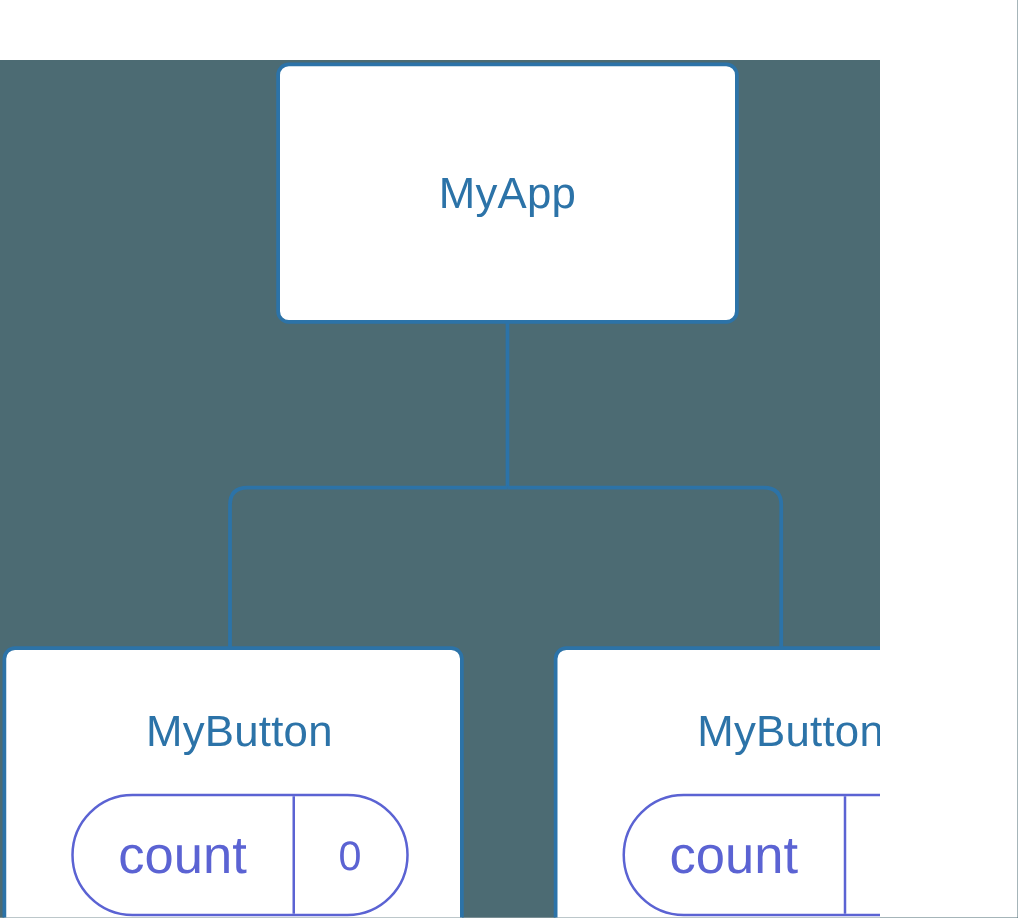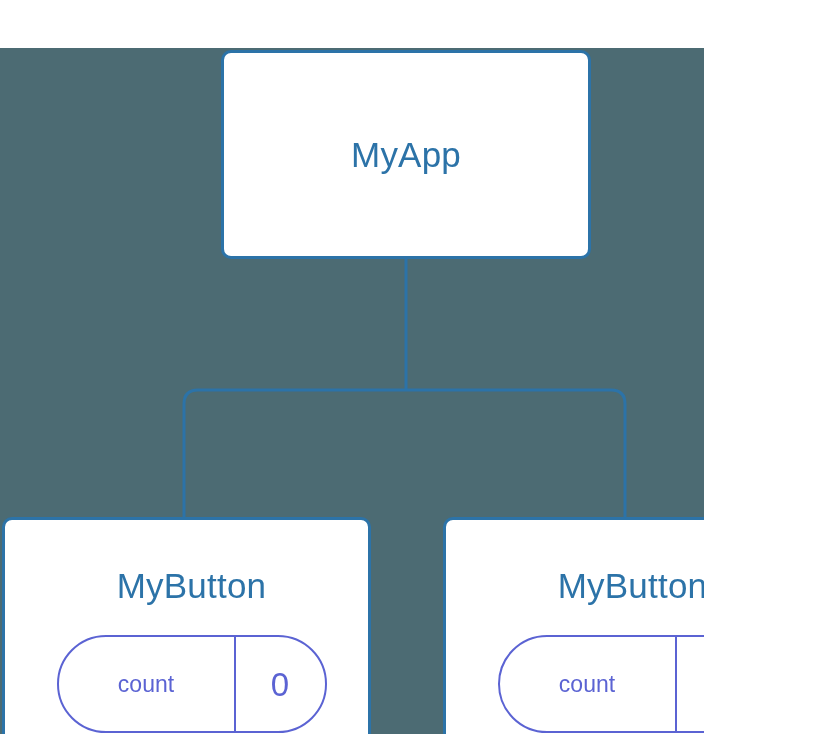--- a/index.html
+++ b/index.html
@@ -89,21 +89,21 @@
     align-items: stretch;
     background: #ffffff;
   }
 
   .pill-key {
     width: 175px;
     display: flex;
     align-items: center;
     justify-content: center;
     color: #5b63d3;
-    font-size: 23px;
+    font-size: 42px;
     line-height: 1;
     box-sizing: border-box;
   }
 
   .pill-divider {
     width: 2px;
     background: #5b63d3;
     flex: 0 0 auto;
   }
 

